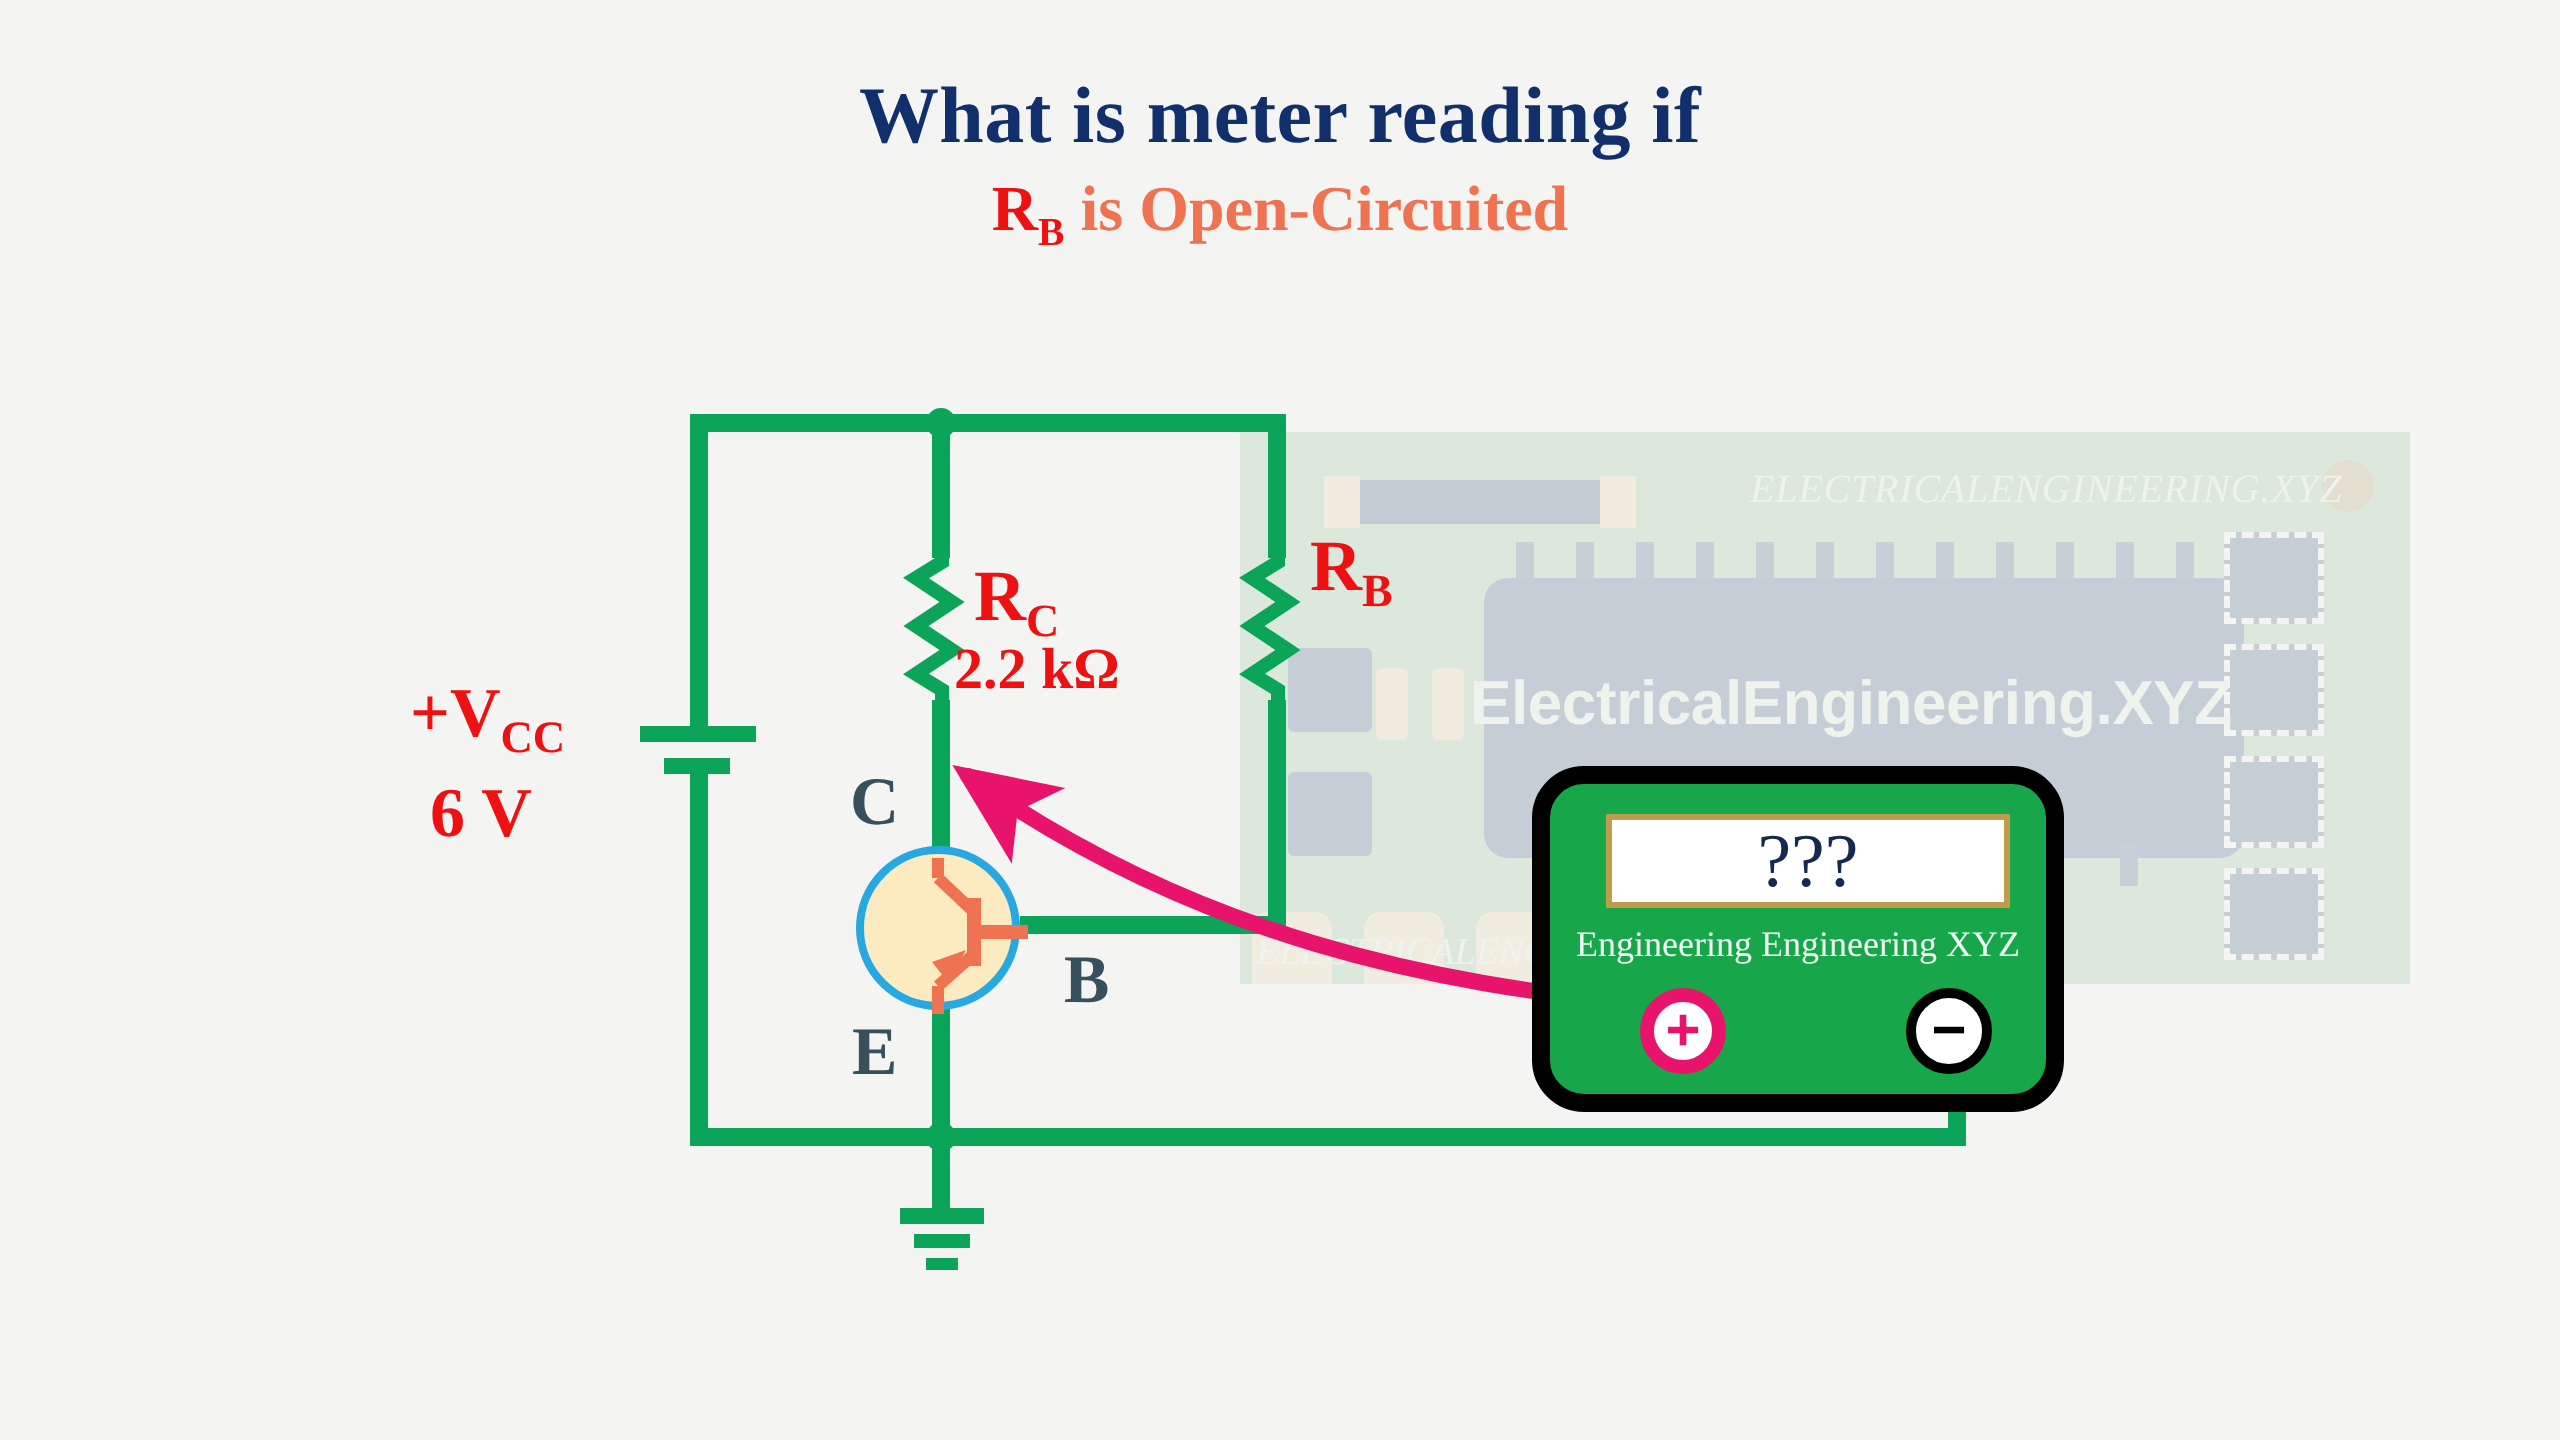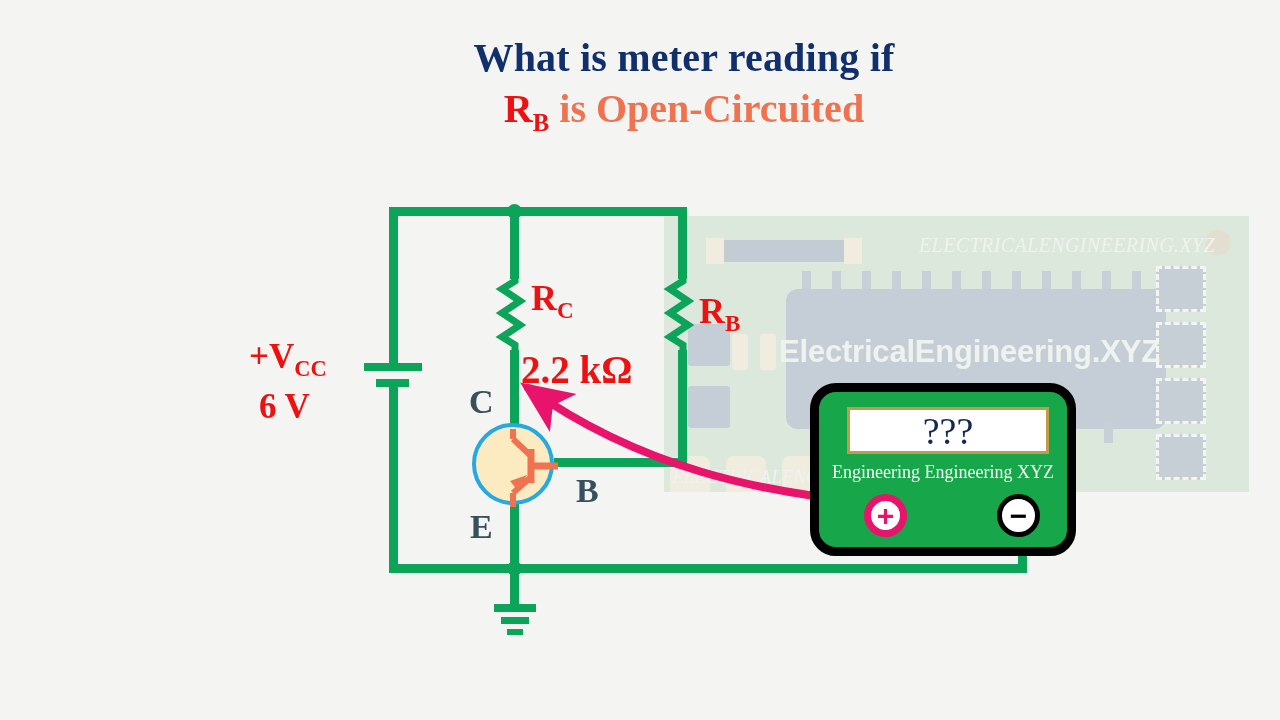--- a/index.html
+++ b/index.html
@@ -4,33 +4,33 @@
 <title>Circuit Question</title>
 <style>
   html,body{margin:0;padding:0;}
   body{
     width:1280px;height:720px;
     background:#f4f4f2;
     font-family:"Liberation Serif", serif;
     overflow:hidden;
     position:relative;
   }
-  .stage{position:absolute;left:0;top:0;width:1176px;height:720px;margin-left:44px;}
+  .stage{position:absolute;left:0;top:0;width:1176px;height:720px;}
 
   
   #title-block{
     position:absolute;left:0;top:36px;width:1280px;
     text-align:center;line-height:1.12;
   }
   #title-line1{
     font-size:40px;font-weight:bold;color:#11306b;
     letter-spacing:.2px;display:block;
   }
   #title-line2{
-    font-size:40px;font-weight:bold;color:#ef7350;
+    font-size:32px;font-weight:bold;color:#ef7350;
     display:block;margin-top:6px;
   }
   .rb-red{color:#ee1111;}
   .rb-red sub{font-size:.62em;}
 
   
   #pcb{
     position:absolute;left:620px;top:216px;width:585px;height:276px;
     background:#dde8dd;overflow:hidden;
   }
@@ -232,23 +232,23 @@
         <polygon points="0,0.6 6.6,3.5 0,6.4 1.6,3.5" fill="#e8136b"></polygon>
       </marker>
     </defs>
     <path d="M 820 502 C 720 492 600 470 484 388" fill="none" stroke="#e8136b" stroke-width="8" stroke-linecap="round" marker-end="url(#ah)"></path>
   </svg>
 
   <div class="red-lbl" style="left:205px;top:337px;font-size:35px;"><span>+V</span><sub>CC</sub></div>
   <div class="red-lbl" style="left:215px;top:387px;font-size:35px;">6 V</div>
 
   <div class="red-lbl" style="left:487px;top:277px;font-size:36px;"><span>R</span><sub>C</sub></div>
-  <div class="red-lbl" style="left:477px;top:347px;font-size:39px;">2.2 kΩ</div>
-
-  <div class="red-lbl" style="left:655px;top:290px;font-size:36px;"><span>R</span><sub>B</sub></div>
+  <div class="red-lbl" style="left:477px;top:319px;font-size:29px;">2.2 kΩ</div>
+
+  <div class="red-lbl" style="left:655px;top:262px;font-size:36px;"><span>R</span><sub>B</sub></div>
 
   <div class="term-lbl" style="left:425px;top:383px;">C</div>
   <div class="term-lbl" style="left:532px;top:472px;">B</div>
   <div class="term-lbl" style="left:426px;top:508px;">E</div>
 
   <div id="meter">
     <div id="meter-display">
       <span>???</span>
     </div>
     <div id="meter-brand">Engineering Engineering XYZ</div>

